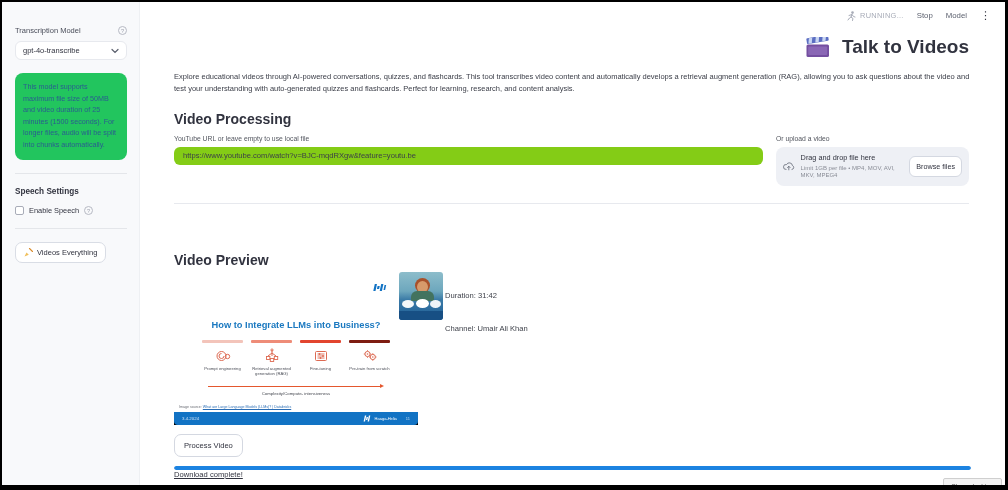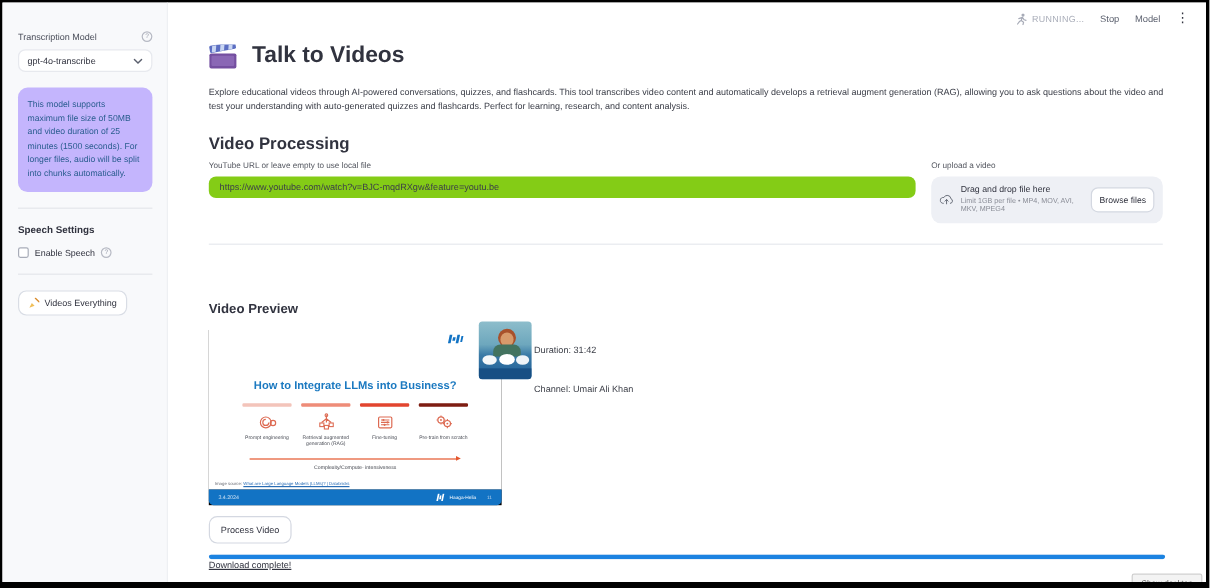--- a/index.html
+++ b/index.html
@@ -13,57 +13,57 @@
              border-right:1px solid #eef0f3; padding:24px 12px 0 13px; }
   .sb-label-row { display:flex; align-items:center; justify-content:space-between;
                   font-size:7.5px; color:#4a4e5a; }
   .help-circle { display:inline-flex; align-items:center; justify-content:center;
                  width:9px; height:9px; border:1px solid #b7bac4; border-radius:50%;
                  font-size:5.5px; color:#9a9eab; flex:0 0 auto; }
   .selectbox { margin-top:6px; height:19px; background:#fff; border:1px solid #e7e9ee;
                border-radius:6px; display:flex; align-items:center; padding:0 7px;
                font-size:7.5px; color:#31333f; cursor:pointer; }
   .selectbox svg { margin-left:auto; }
-  .infobox { margin-top:13px; background:#c4b5fd; border-radius:8px; padding:8px 8px 10px 8px;
+  .infobox { margin-top:13px; background:#22c55e; border-radius:8px; padding:8px 8px 10px 8px;
              font-size:7.2px; line-height:1.6; color:#2a5d8f; }
   .sb-hr { border:0; border-top:1px solid #e4e6ea; margin:13px 0; }
   .sb-heading { font-size:8.2px; font-weight:bold; color:#31333f; margin-top:2px; }
   .check-row { display:flex; align-items:center; gap:5px; margin-top:10px; font-size:7.4px; color:#31333f; }
   .checkbox { width:9px; height:9px; background:#fff; border:1px solid #a8acb8; border-radius:2px; cursor:pointer; }
   .clear-btn { display:inline-flex; align-items:center; gap:4px; background:#fff;
                border:1px solid #d9dde5; border-radius:7px; padding:5px 8px;
                font-size:7.5px; color:#31333f; font-family:inherit; cursor:pointer; }
 
   
   .toolbar { position:absolute; top:8px; right:14px; display:flex; align-items:center; gap:13px; z-index:5; }
   .run-status { display:flex; align-items:center; gap:4px; font-size:7.4px; color:#a7abb7; letter-spacing:.3px; }
   .tb-btn { background:none; border:none; font-size:7.8px; color:#5a5f6d; font-family:inherit; cursor:pointer; }
   .kebab { font-size:11px; color:#31333f; cursor:pointer; line-height:1; }
 
   
   .main { position:absolute; left:138px; top:0; right:0; bottom:0; padding:30px 36px 0 34px; background:#fff; }
-  .title-row { display:flex; align-items:center; gap:11px; margin-top:4px; }
+  .title-row { display:flex; align-items:center; gap:11px; margin-top:4px;justify-content:flex-end; }
   .title-row h1 { font-size:19px; font-weight:bold; color:#31333f; }
   .desc { margin-top:13px; width:800px; font-size:7.5px; line-height:1.65; color:#3a3d47; }
   .h2 { margin-top:15px; font-size:14px; font-weight:bold; color:#31333f; }
   .proc-row { display:flex; margin-top:8px; gap:13px; }
   .url-col { width:589px; }
   .field-label { font-size:6.8px; color:#53565f; }
   .text-input { margin-top:5px; height:18px; background:#84cc16; border-radius:6px;
                 display:flex; align-items:center; padding:0 9px; font-size:7.6px; color:#3c3f48; cursor:text; }
   .upload-col { width:193px; }
   .dropzone { margin-top:5px; background:#eef0f5; border-radius:8px; padding:7px 7px;
               display:flex; align-items:center; gap:6px; }
   .dz-texts { line-height:1.2; }
   .dz-title { font-size:7.3px; color:#31333f; }
   .dz-limit { font-size:6px; color:#8a8d97; margin-top:2px; }
   .browse-btn { margin-left:auto; background:#fff; border:1px solid #d4d8e1; border-radius:6px;
                 padding:5px 6px; font-size:7.2px; color:#31333f; white-space:nowrap; font-family:inherit; cursor:pointer; }
   .divider { border:0; border-top:1px solid #e7e9ee; margin:17px 0 13px 0; }
-  .h3 { font-size:11px; font-weight:bold; color:#31333f;margin-top:48px; }
+  .h3 { font-size:14px; font-weight:bold; color:#31333f;margin-top:48px; }
 
   
   .preview-row { display:flex; margin-top:11px; }
   .player { position:relative; width:244px; height:146px; background:#000000; flex:0 0 auto; }
   .slide { position:absolute; left:0; right:0; top:0; bottom:13px; background:#fff; overflow:hidden; }
   .slide-title { margin-top:41px; text-align:center; font-size:9.3px; font-weight:bold; color:#1b79c0; }
   .cols { display:flex; justify-content:center; gap:8px; margin-top:10px; }
   .pcol { width:41px; text-align:center; }
   .pcol-bar { height:3px; border-radius:1px; }
   .pcol-icon { width:16px; height:16px; margin:5px auto 2px auto; display:block; }

